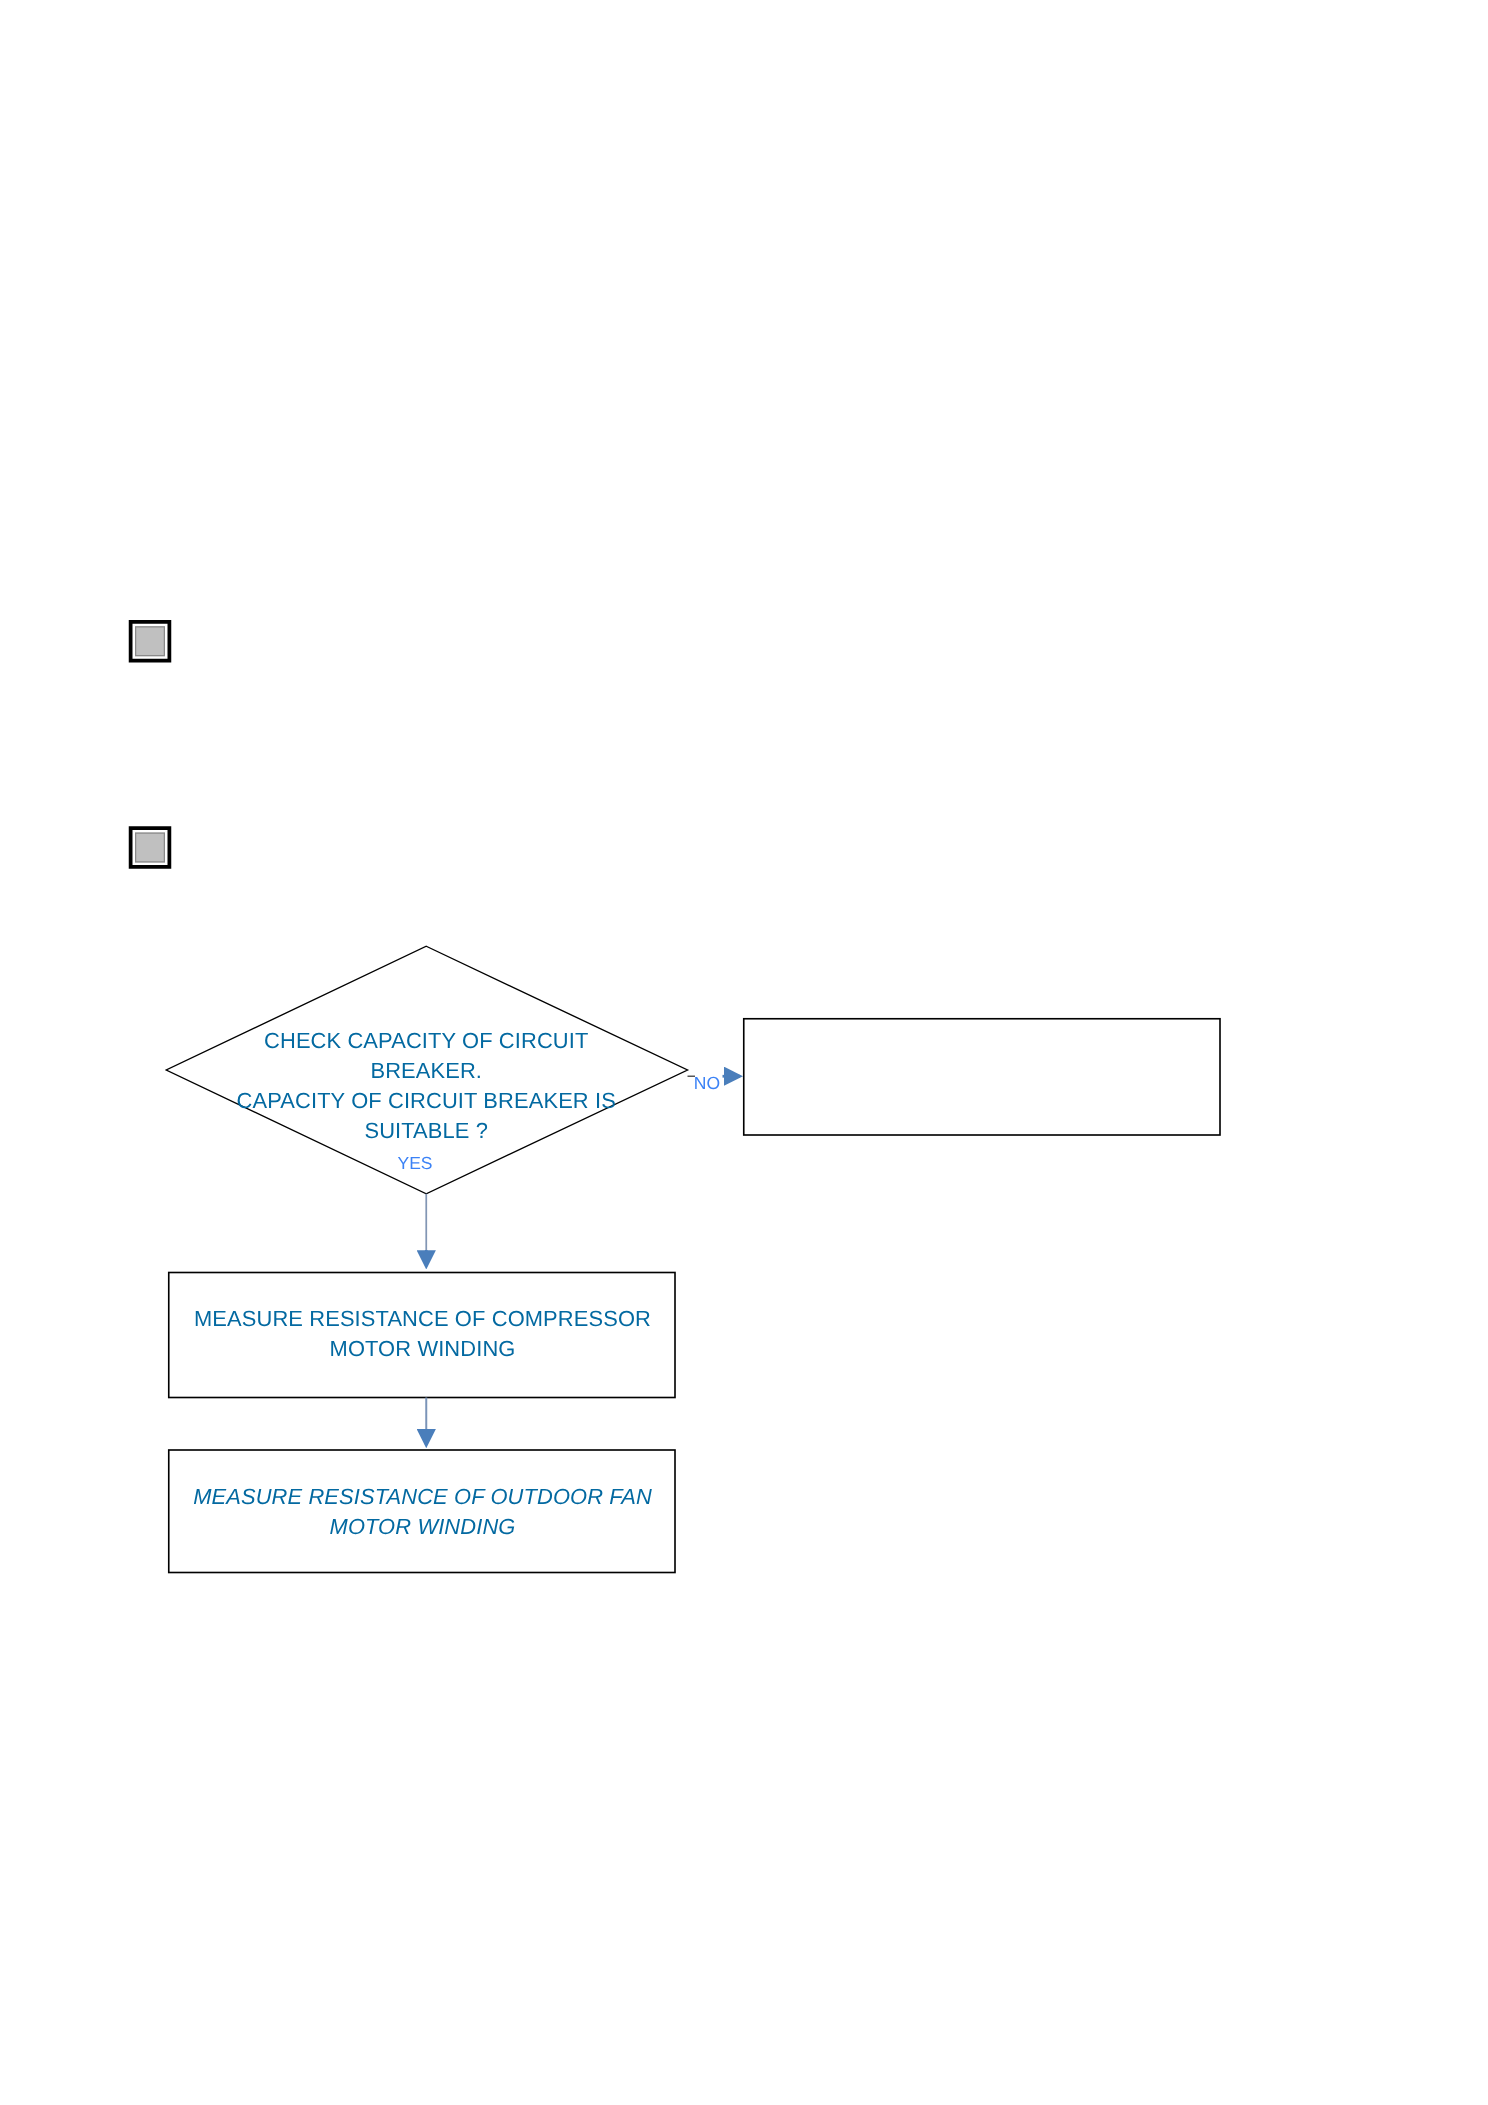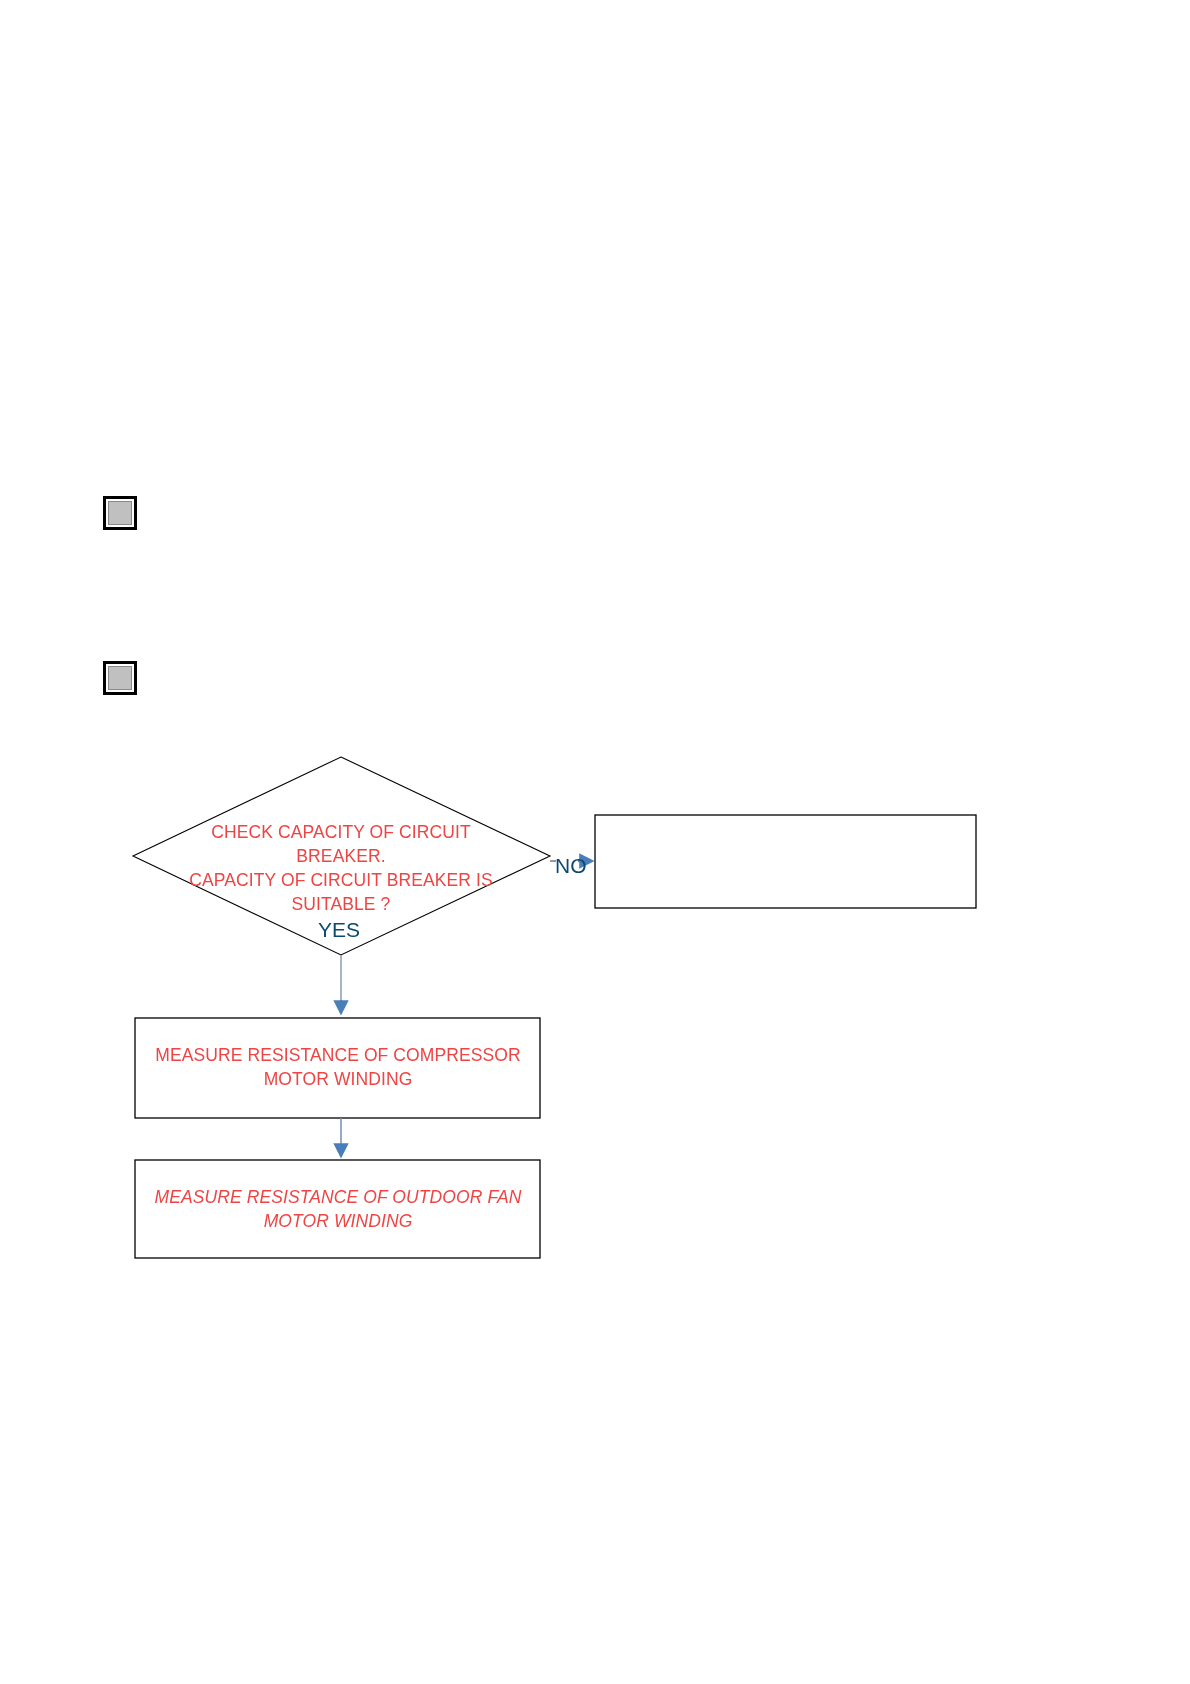--- a/index.html
+++ b/index.html
@@ -51,21 +51,21 @@
     top: 0;
     width: 1190px;
     height: 1684px;
     pointer-events: none;
   }
 
   
   .node-text {
     position: absolute;
     text-align: center;
-    color: #ef4444;
+    color: #0369a1;
     font-family: "Liberation Sans", sans-serif;
     font-size: 17.5px;
     line-height: 24px;
     letter-spacing: 0.1px;
     white-space: pre-line;
   }
 
   #diamond-text {
     left: 161px;
     top: 820px;
@@ -86,23 +86,23 @@
 
   #outdoorfan-box-text {
     left: 140px;
     top: 1185px;
     width: 396px;
     font-style: italic;
   }
 
   .edge-label {
     position: absolute;
-    color: #0c4a6e;
+    color: #3b82f6;
     font-family: "Liberation Sans", sans-serif;
-    font-size: 21px;
+    font-size: 14px;
     line-height: 20px;
     white-space: nowrap;
     text-align: right;
   }
   #no-label  { left: 555px; top: 856px; }
   #yes-label { left: 318px; top: 920px; }
 </style>
 </head>
 <body>
 

